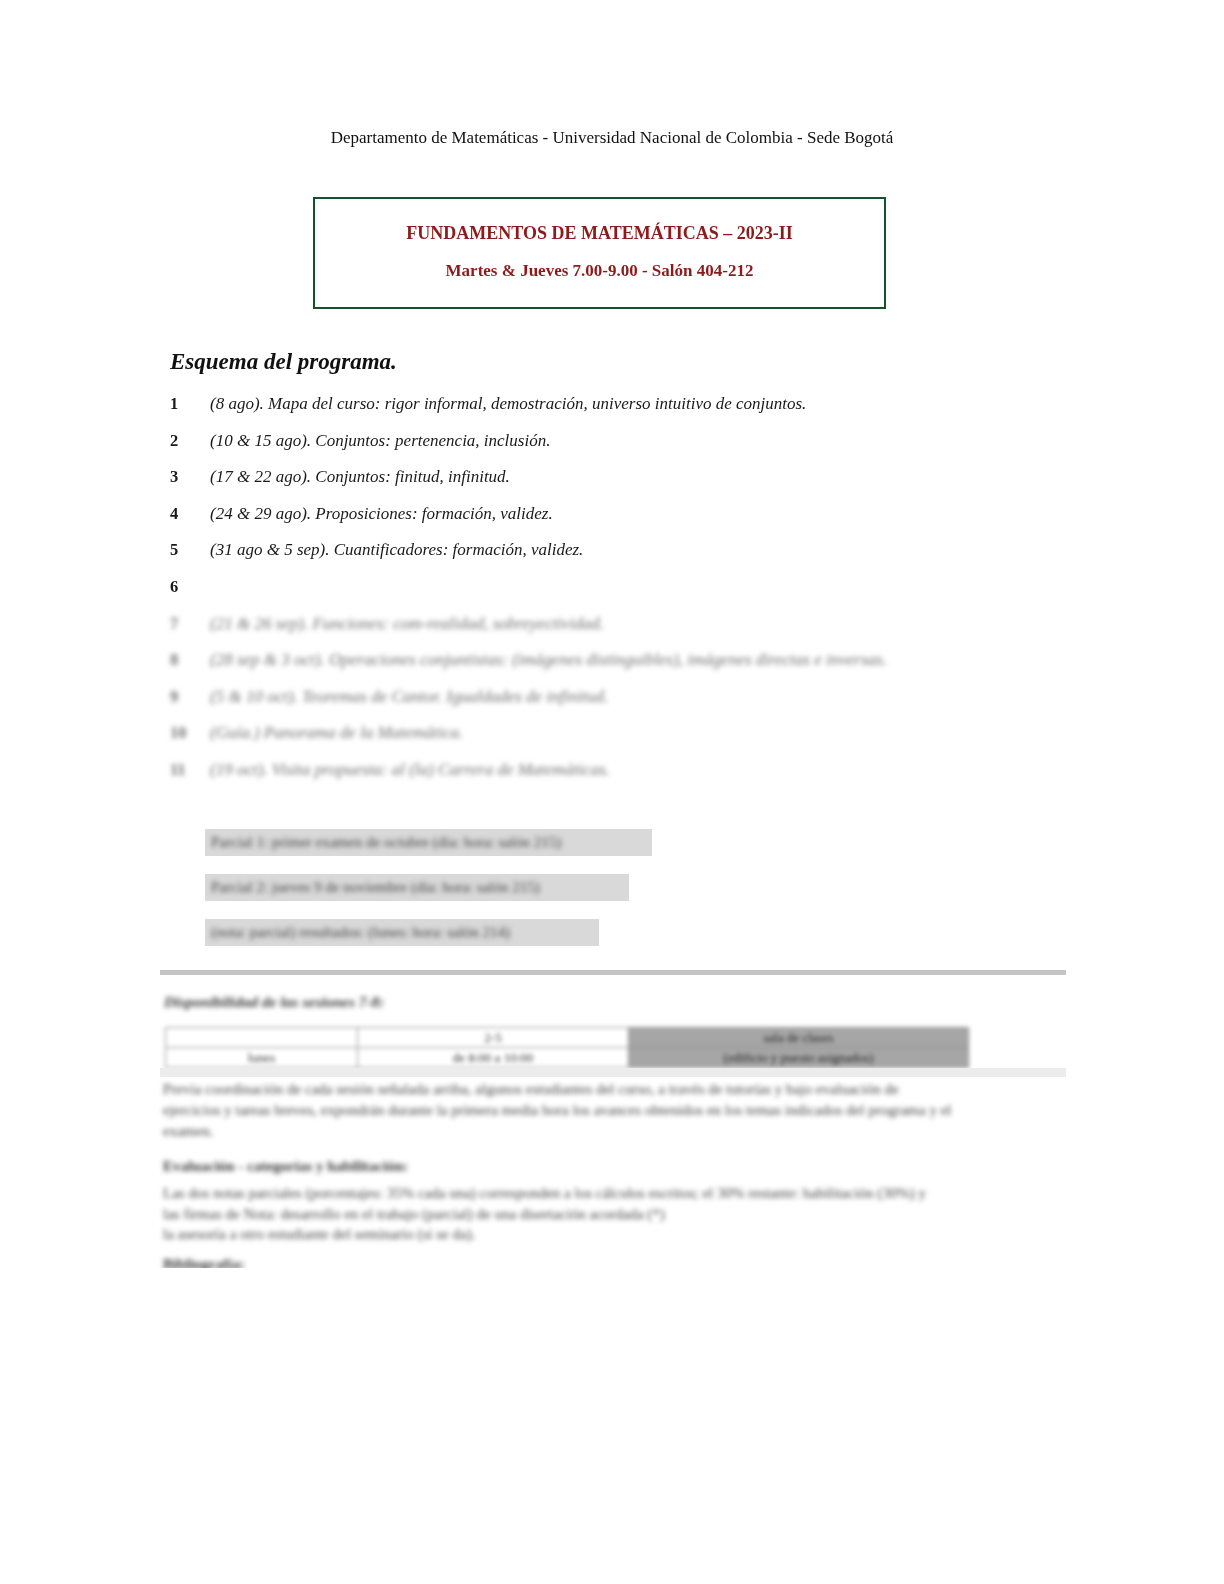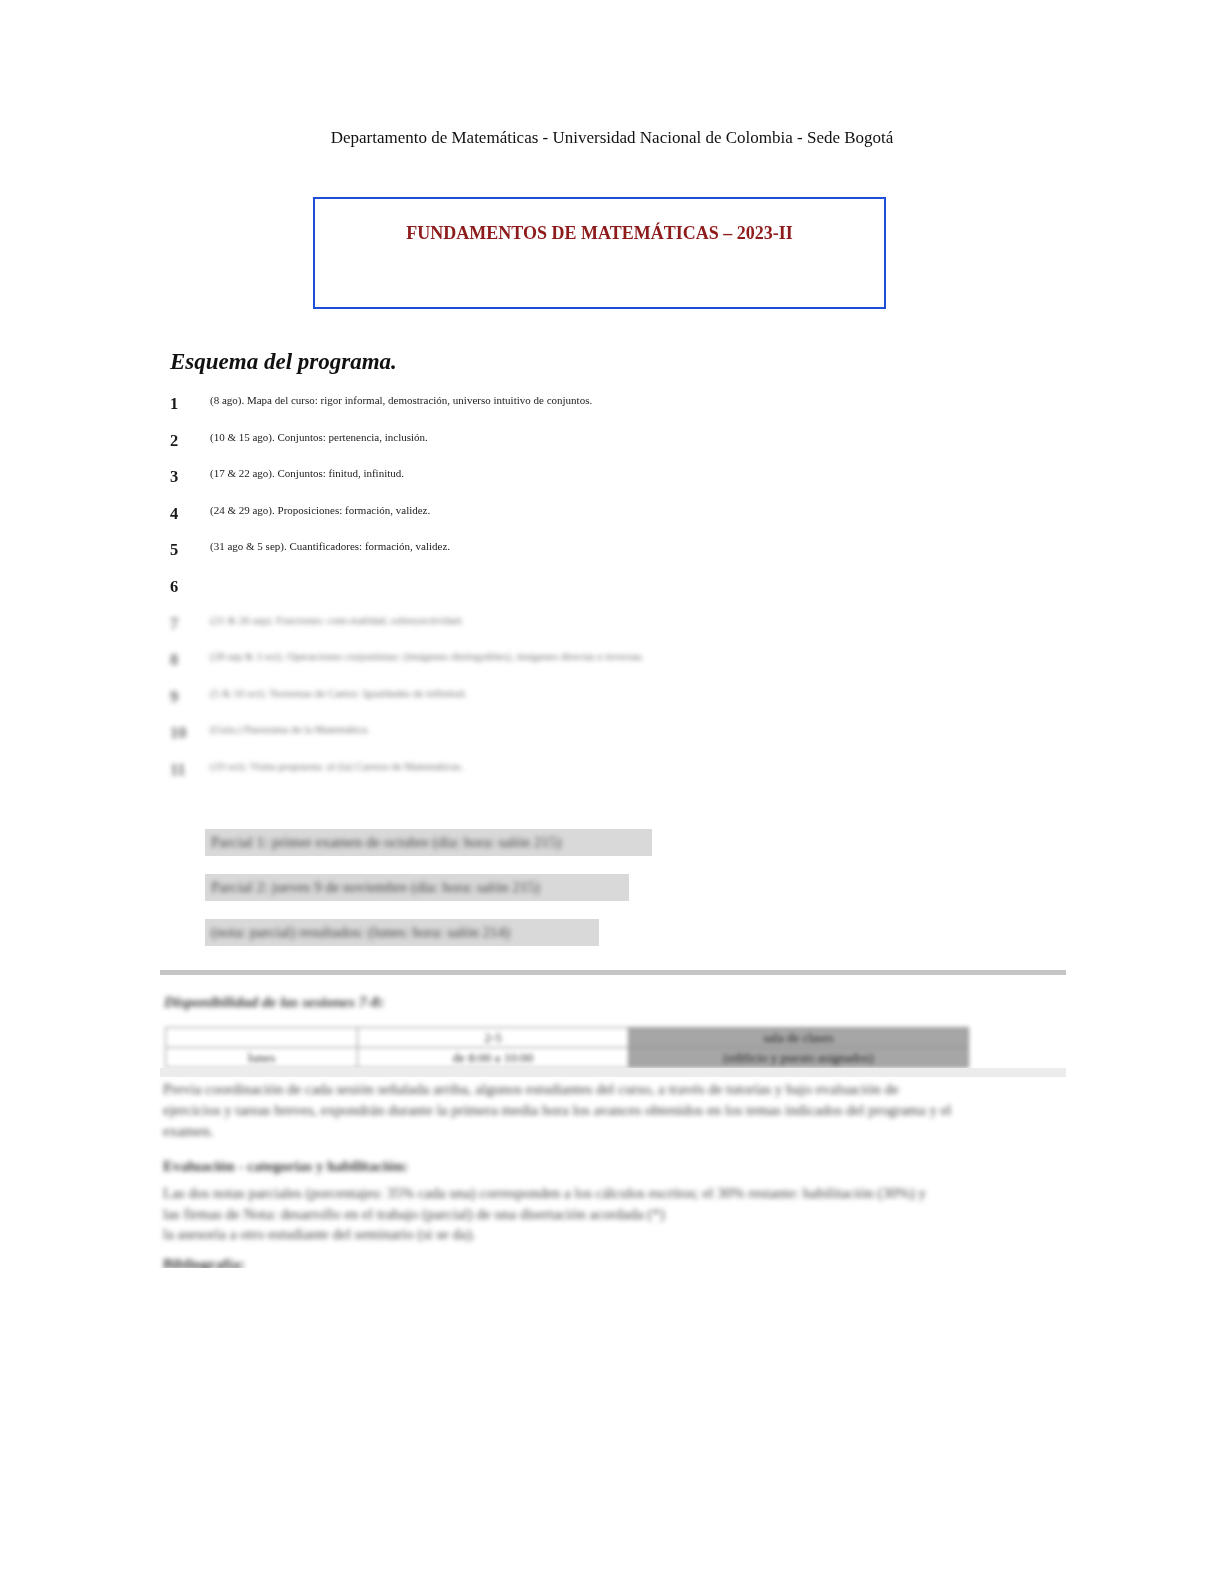--- a/index.html
+++ b/index.html
@@ -11,33 +11,33 @@
 
   
   .doc-header {
     left:0; top:128px; width:100%; text-align:center;
     font-size:17px; color:#111;
   }
 
   
   .course-box {
     left:313px; top:197px; width:573px; height:112px;
-    border:2px solid #1d4ed8; box-sizing:border-box; text-align:center;
+    border:2px solid #14532d; box-sizing:border-box; text-align:center;
   }
   .course-box .title   { margin-top:24px; font-weight:bold; font-size:18px; color:#8e1b1b; }
   .course-box .sched   { margin-top:17px; font-weight:bold; font-size:17px; color:#8e1b1b; }
 
   
   .program-heading {
     left:170px; top:349px; font-weight:bold; font-style:italic; font-size:23px; color:#111;
   }
   .program-list { left:170px; top:394px; width:930px; }
   .item { height:36.6px; display:flex; align-items:flex-start; }
   .item .num { width:40px; font-weight:bold; font-size:16.5px; flex:0 0 40px; }
-  .item .txt { font-size:11px; white-space:nowrap; }
+  .item .txt { font-style:italic; font-size:17px; white-space:nowrap; }
 
   
   .blur-item  { filter:blur(2.8px); color:#6f6f6f; }
   .blur-item .num { color:#6f6f6f; }
   .blur-dark  { filter:blur(2.5px); color:#3f3f3f; }
   .blur-head  { filter:blur(2.5px); color:#3a3a3a; font-weight:bold; }
   .blur-link  { filter:blur(2.2px); color:#5d7ab5; }
 
   
   .hl {
@@ -70,20 +70,21 @@
 </style>
 </head>
 <body>
 
 <div class="page">
 
   <div class="abs doc-header">Departamento de Matemáticas  -  Universidad Nacional de Colombia  -  Sede Bogotá</div>
 
   <div class="abs course-box">
     <div class="title">FUNDAMENTOS DE MATEMÁTICAS  –  2023-II</div>
+    <div class="sched">Martes &amp; Jueves 7.00-9.00  - Salón 404-212</div>
   </div>
 
   <div class="abs program-heading">Esquema del programa.</div>
 
   <div class="abs program-list">
     <div class="item">
       <span class="num">1</span>
       <span class="txt">(8 ago). Mapa del curso: rigor informal, demostración, universo intuitivo de conjuntos.</span>
     </div>
     <div class="item">

